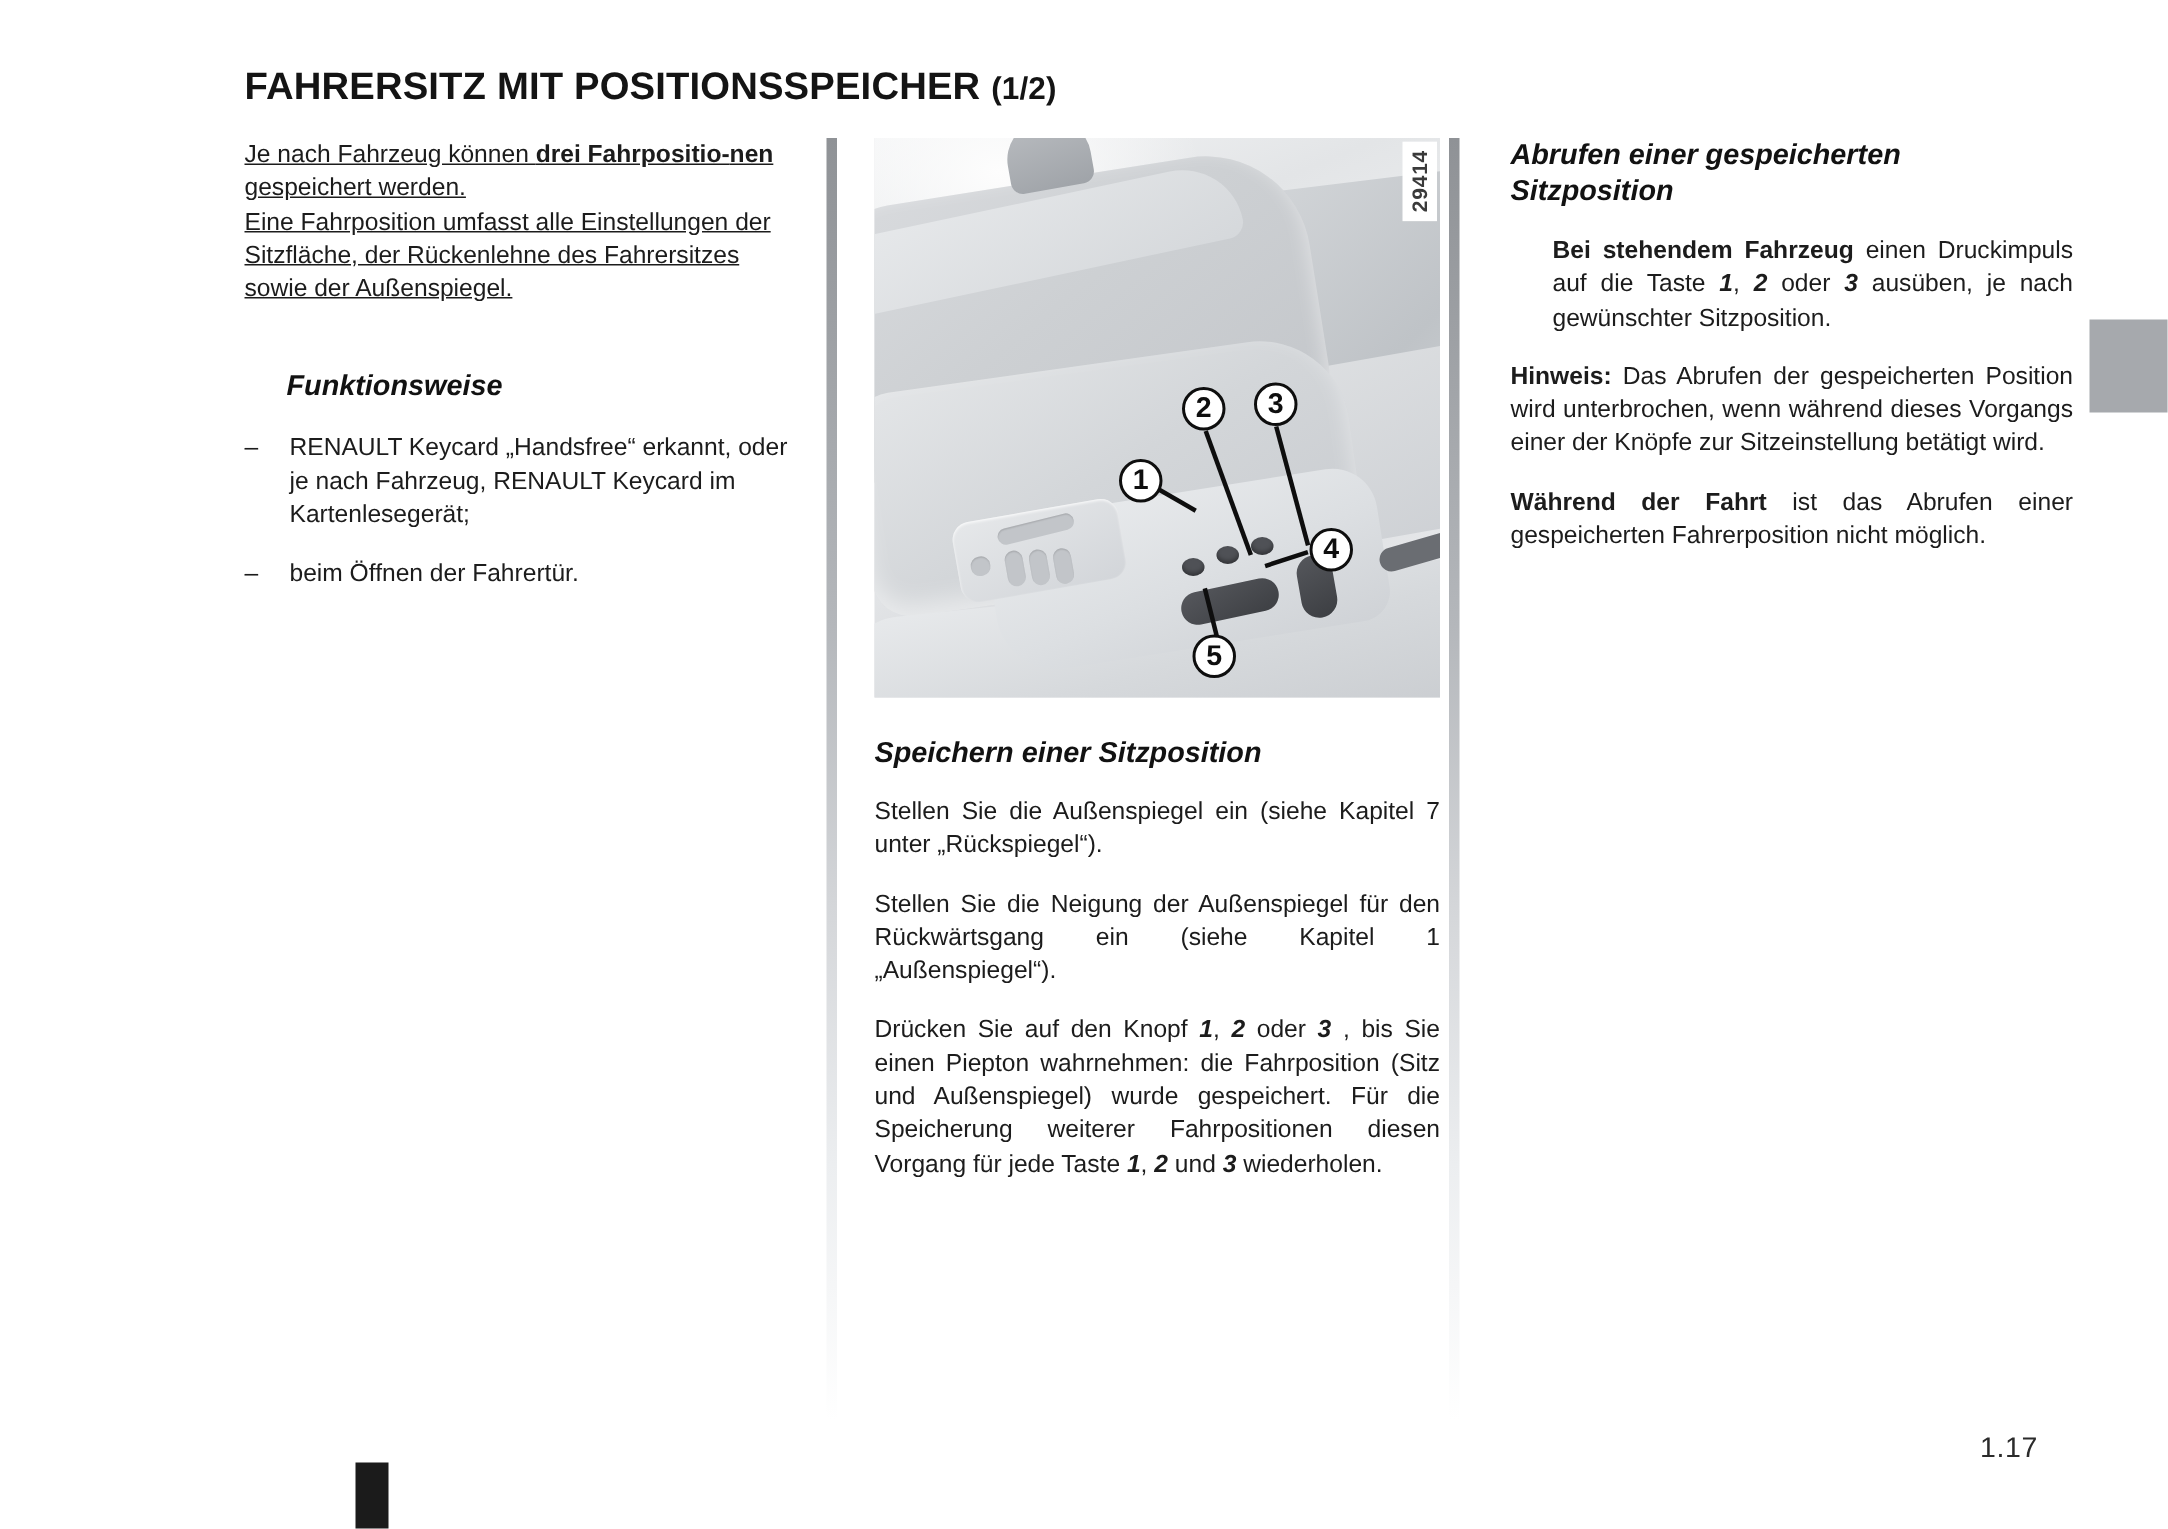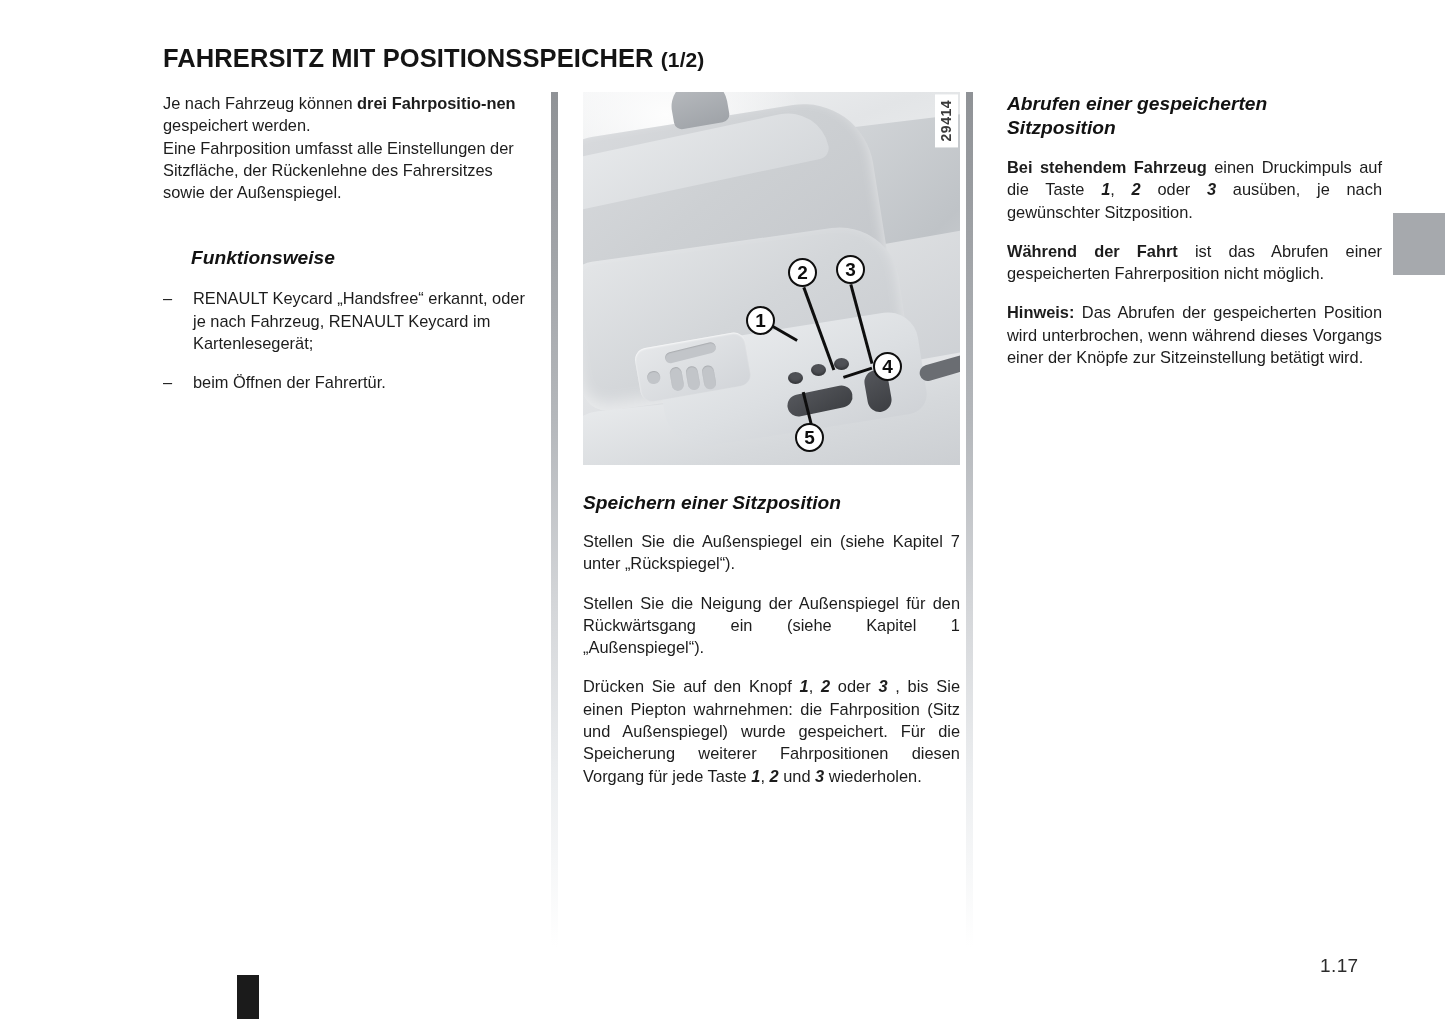--- a/index.html
+++ b/index.html
@@ -97,21 +97,21 @@
   #col-middle { left: 583px; width: 377px; }
   #col-right  { left: 1007px; width: 375px; }
 
   .body-text {
     font-size: 16.4px;
     line-height: 22.3px;
     color: #1c1c1c;
     margin: 0 0 0 0;
     text-align: justify;
   }
-  .body-text.ragged { text-align: left; }
+  .body-text.ragged { text-align: left; text-decoration: underline; }
   .body-text + .body-text { margin-top: 17px; }
 
   .sec-heading {
     font-size: 19.2px;
     line-height: 24px;
     font-weight: bold;
     color: #121212;
     margin: 0;
     font-style: italic;
   }
@@ -319,21 +319,21 @@
     padding: 6px 3px 6px 4px;
     font-size: 14px;
     font-weight: bold;
     color: #3a3a3a;
     letter-spacing: 0.5px;
     z-index: 7;
   }
 
   #speichern-heading { margin-top: 26px; margin-bottom: 15px; }
   #abrufen-heading   { margin-top: 0;   margin-bottom: 16px; }
-  #col-right .body-text:first-of-type { margin-top: 0; }
+  #col-right .body-text:first-of-type { margin-top: 0; margin-left: 28px; }
 </style>
 </head>
 <body>
 
 <div class="page">
 
   <div class="page-title">
     <span>FAHRERSITZ MIT POSITIONSSPEICHER</span>
     <span class="title-suffix">(1/2)</span>
   </div>
@@ -421,18 +421,18 @@
 
   <div class="column" id="col-right">
 
     <h2 class="sec-heading" id="abrufen-heading">
       <span>Abrufen einer gespeicherten</span><br>
       <span>Sitzposition</span>
     </h2>
 
     <p class="body-text"><b>Bei stehendem Fahrzeug</b><span> einen Druckimpuls auf die Taste </span><i>1</i><span>, </span><i>2</i><span> oder </span><i>3</i><span> ausüben, je nach gewünschter Sitzposition.</span></p>
 
+    <p class="body-text"><b>Hinweis:</b><span> Das Abrufen der gespeicherten Position wird unterbrochen, wenn während dieses Vorgangs einer der Knöpfe zur Sitzeinstellung betätigt wird.</span></p>
+
     <p class="body-text"><b>Während der Fahrt</b><span> ist das Abrufen einer gespeicherten Fahrerposition nicht möglich.</span></p>
-
-    <p class="body-text"><b>Hinweis:</b><span> Das Abrufen der gespeicherten Position wird unterbrochen, wenn während dieses Vorgangs einer der Knöpfe zur Sitzeinstellung betätigt wird.</span></p>
   </div>
 
 </div>
 
 </body></html>

